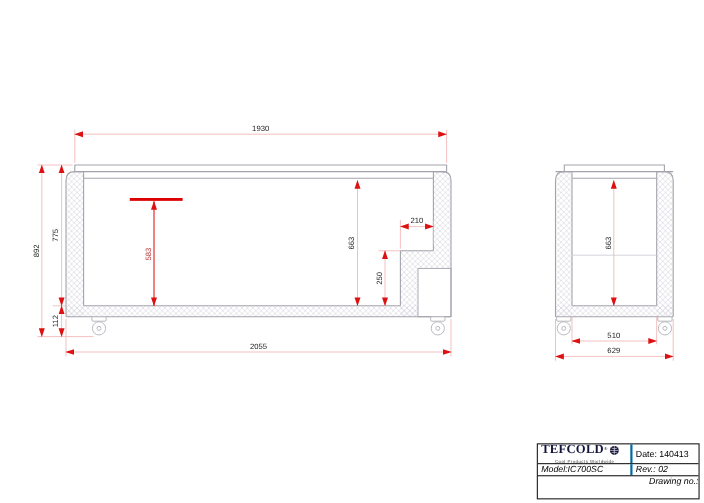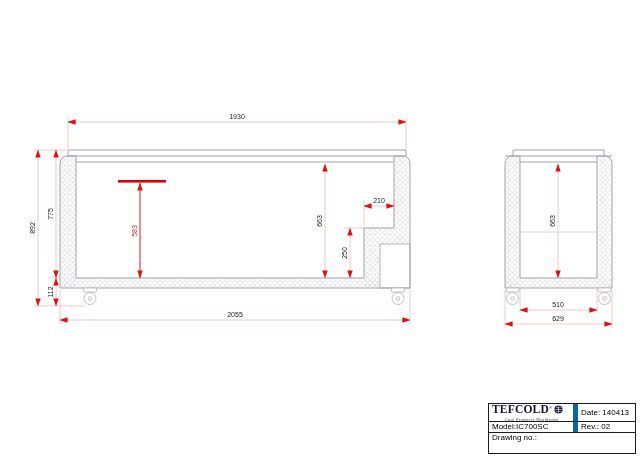--- a/index.html
+++ b/index.html
@@ -7,26 +7,26 @@
          font-family:"Liberation Sans",sans-serif;}
   svg text{font-family:"Liberation Sans",sans-serif;}
 
   
   .tblock{position:absolute;left:488px;top:403px;width:148px;height:51px;
           border:1px solid #1c1c1c;box-sizing:border-box;display:flex;flex-direction:column;
           background:#fff;font-size:8px;color:#000;}
   .tb-row{display:flex;flex:0 0 auto;box-sizing:border-box;}
   .tb-row + .tb-row{border-top:1px solid #1c1c1c;}
   .tb-r1{height:17px;}
-  .tb-r2,.tb-r3,.tb-r4{height:10.5px;}
+  .tb-r2,.tb-r3,.tb-r4{height:10.5px;font-style:italic;}
   .tb-cell{box-sizing:border-box;display:flex;align-items:center;padding:0 0 0 3px;
            white-space:nowrap;overflow:hidden;}
   .tb-left{width:84px;flex:0 0 84px;}
-  .tb-right{flex:1;border-left:5px solid #0369a1;text-align:center;}
-  .tb-full{flex:1;}
+  .tb-right{flex:1;border-left:2px solid #0369a1;text-align:center;}
+  .tb-full{flex:1;justify-content:flex-end;}
   .logo-cell{flex-direction:column;align-items:flex-start;justify-content:center;padding:1px 2px 0 3px;}
   .logo-line{display:flex;align-items:center;line-height:1;}
   .logo-text{font-family:"Liberation Serif",serif;font-weight:bold;font-size:11.5px;
              letter-spacing:0.2px;color:#14143c;}
   .logo-reg{font-size:4px;vertical-align:top;margin:0 1px 4px 0;color:#14143c;}
   .logo-globe{display:inline-block;margin-left:1px;}
   .logo-tagline{font-size:4px;letter-spacing:0.4px;color:#444;margin-top:1px;
                 align-self:center;white-space:nowrap;}
 </style>
 </head>

